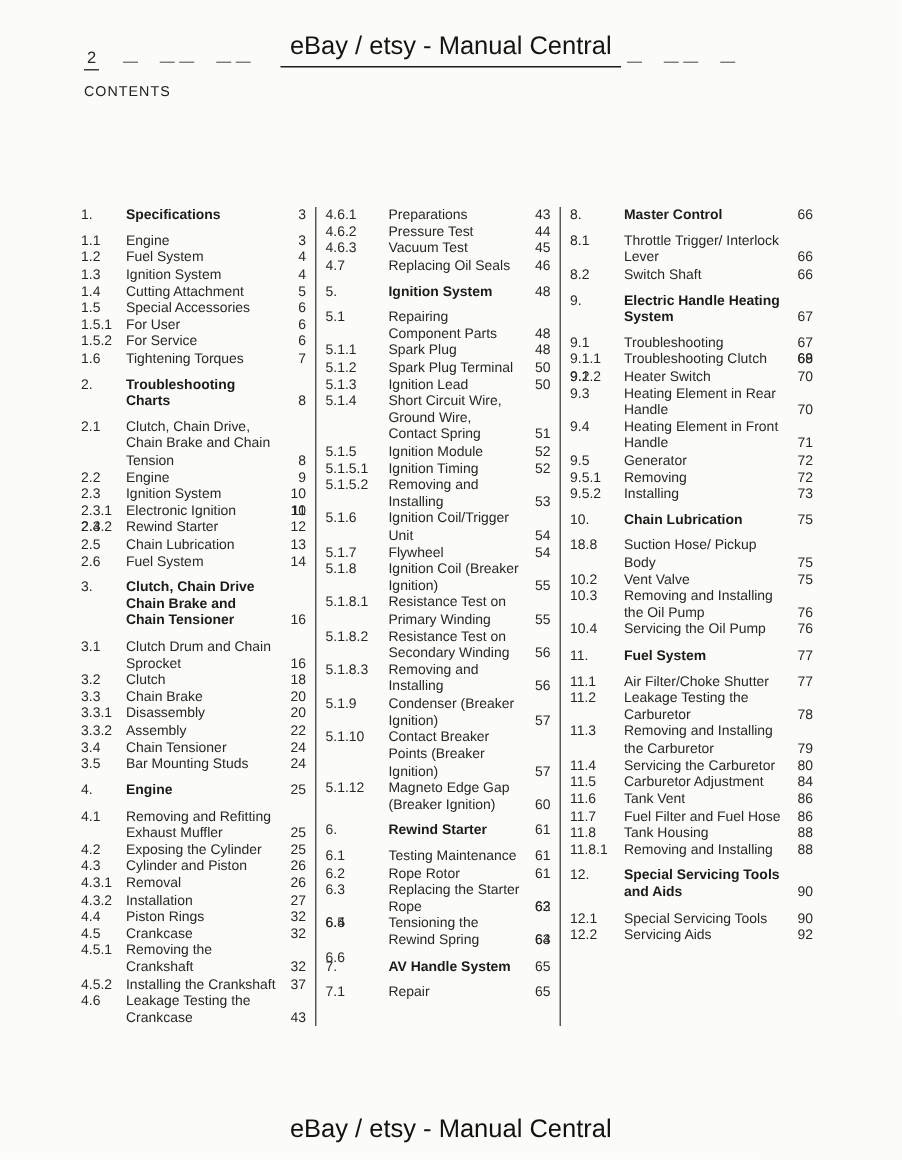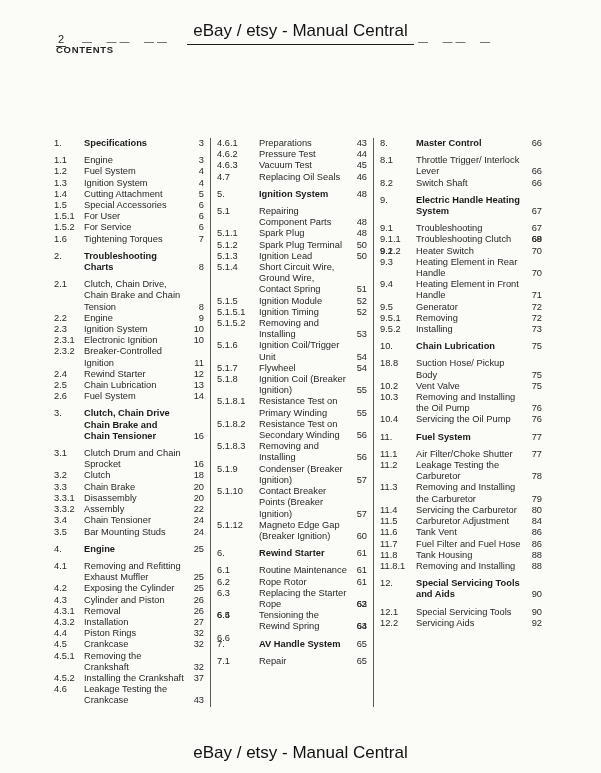--- a/index.html
+++ b/index.html
@@ -8,21 +8,21 @@
     position:relative; width:601px; height:773px; overflow:hidden;
     background:#fbfbf8; color:#272727;
     font-family:"Liberation Sans", sans-serif;
   }
   .pagenum { position:absolute; left:56px; top:33px; font-size:11px; border-bottom:1px solid #3a3a3a; padding:0 2px 1px; }
   .marks { position:absolute; top:36px; font-size:10px; color:#4a4a4a; letter-spacing:3px; white-space:pre; }
   .marks-left { left:82px; }
   .marks-right { left:418px; }
   .doc-title { position:absolute; top:21px; left:0; width:100%; text-align:center; font-size:17px; color:#141414; }
   .doc-title .ul { display:inline-block; border-bottom:1.5px solid #1c1c1c; padding:0 6px 3px; }
-  .contents { position:absolute; left:56px; top:44px; font-size:9.5px; font-weight:bold; letter-spacing:0.7px; color:#222; }
+  .contents { position:absolute; left:56px; top:56px; font-size:9.5px; font-weight:normal; letter-spacing:0.7px; color:#222; }
 
   .toc { position:absolute; left:54px; top:138px; display:flex; font-size:9.3px; line-height:11.2px; }
   .col { }
   .col .row { position:relative; padding-right:20px; }
   .col-0 { width:150px; } .col-0 .row { padding-left:30px; }
   .col-1 { width:150px; } .col-1 .row { padding-left:42px; }
   .col-2 { width:162px; } .col-2 .row { padding-left:36px; }
   .divider { width:1px; background:#585858; margin:0 6px; }
   .num { position:absolute; left:0; top:0; white-space:nowrap; }
   .pg { position:absolute; right:0; bottom:0; }
@@ -111,21 +111,20 @@
           <span class="title">Ignition System</span>
           <span class="pg">10</span>
         </div>
         <div class="row">
           <span class="num">2.3.1</span>
           <span class="title">Electronic Ignition</span>
           <span class="pg">10</span>
         </div>
         <div class="row">
           <span class="num">2.3.2</span>
-          <span class="title">Breaker-Controlled Ignition</span>
           <span class="pg">11</span>
         </div>
         <div class="row">
           <span class="num">2.4</span>
           <span class="title">Rewind Starter</span>
           <span class="pg">12</span>
         </div>
         <div class="row">
           <span class="num">2.5</span>
           <span class="title">Chain Lubrication</span>
@@ -344,21 +343,21 @@
           <span class="title">Magneto Edge Gap (Breaker Ignition)</span>
           <span class="pg">60</span>
         </div>
         <div class="row b gap">
           <span class="num">6.</span>
           <span class="title">Rewind Starter</span>
           <span class="pg">61</span>
         </div>
         <div class="row gap">
           <span class="num">6.1</span>
-          <span class="title">Routine Maintenance</span>
+          <span class="title">Testing Maintenance</span>
           <span class="pg">61</span>
         </div>
         <div class="row">
           <span class="num">6.2</span>
           <span class="title">Rope Rotor</span>
           <span class="pg">61</span>
         </div>
         <div class="row">
           <span class="num">6.3</span>
           <span class="title">Replacing the Starter Rope</span>

